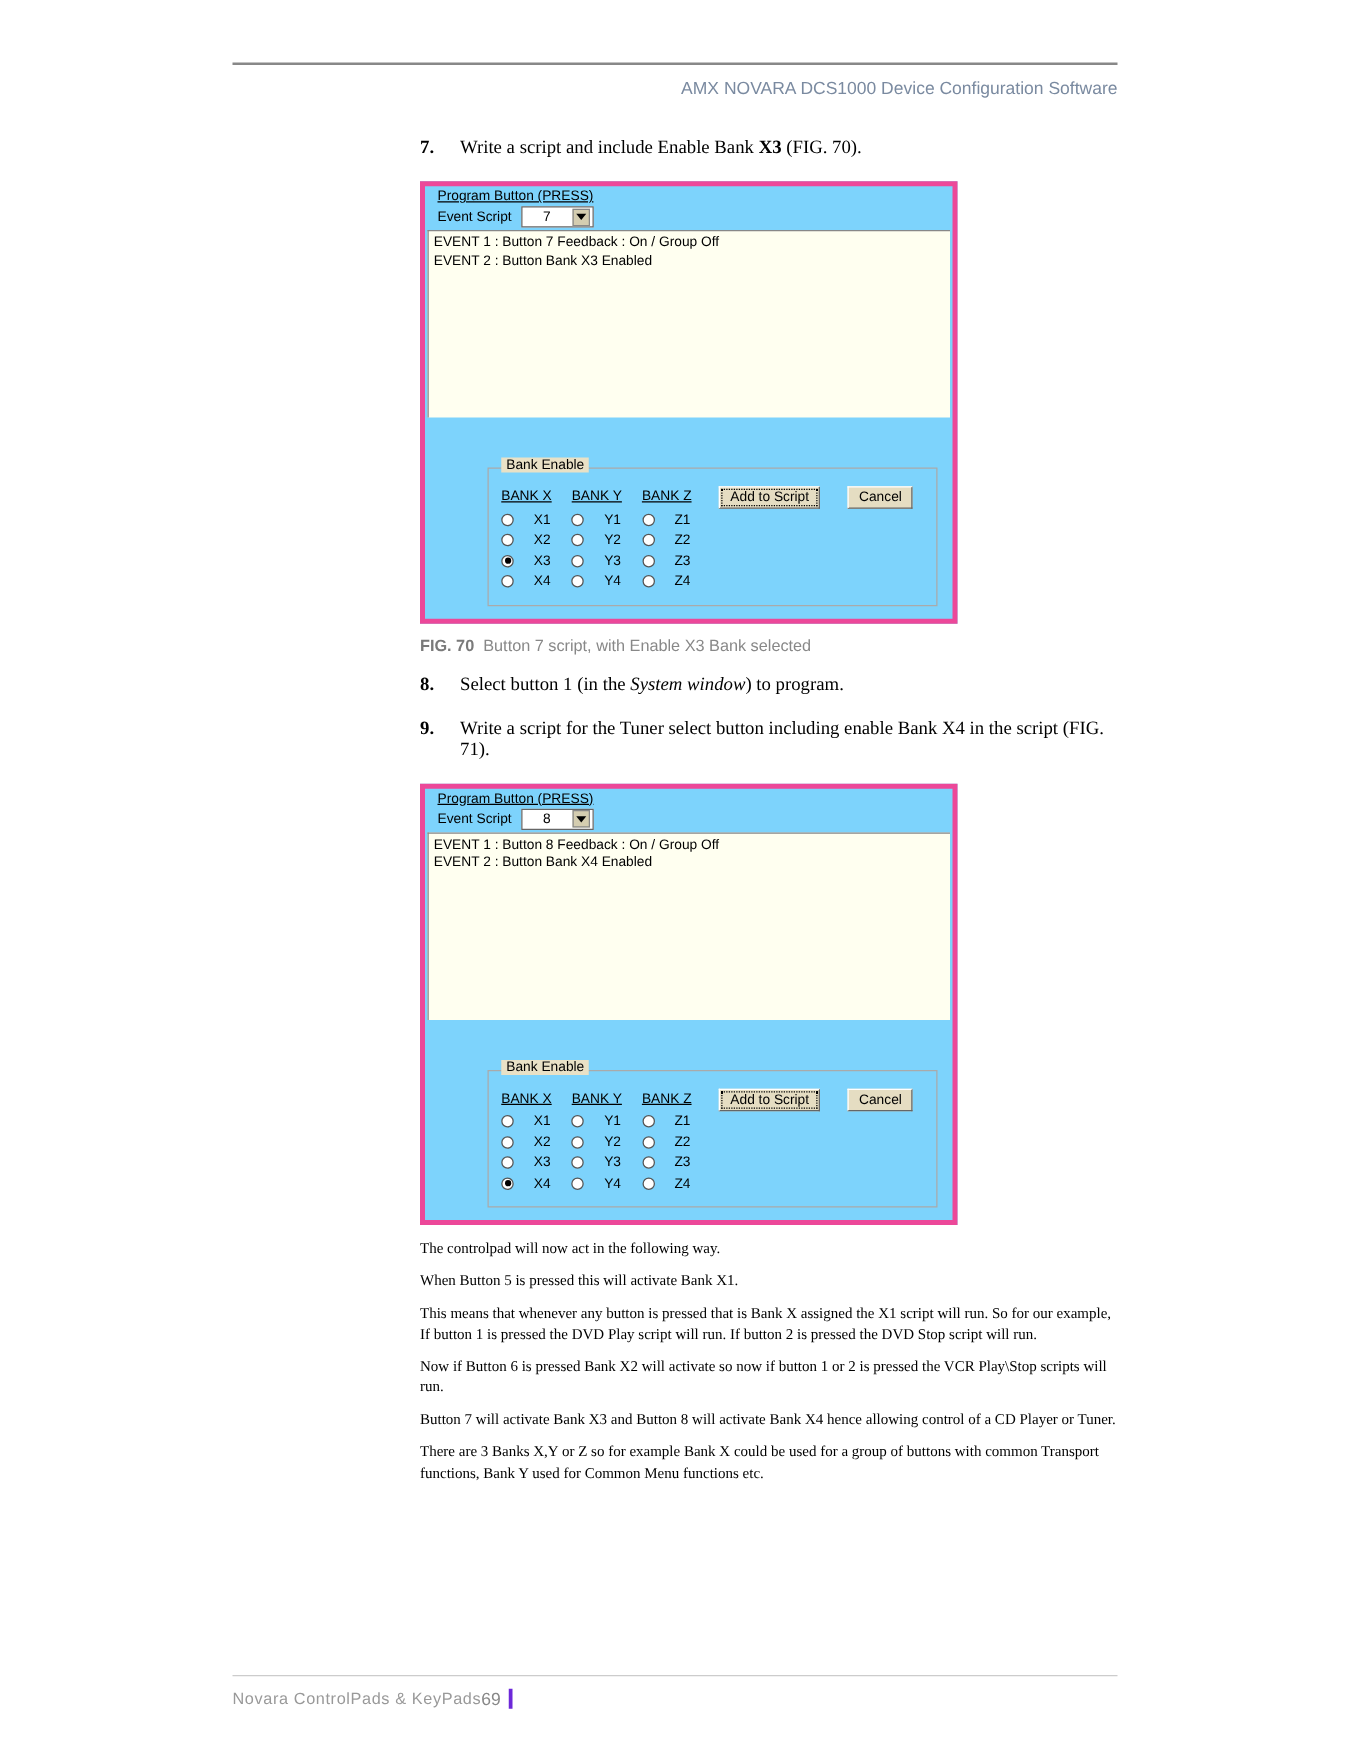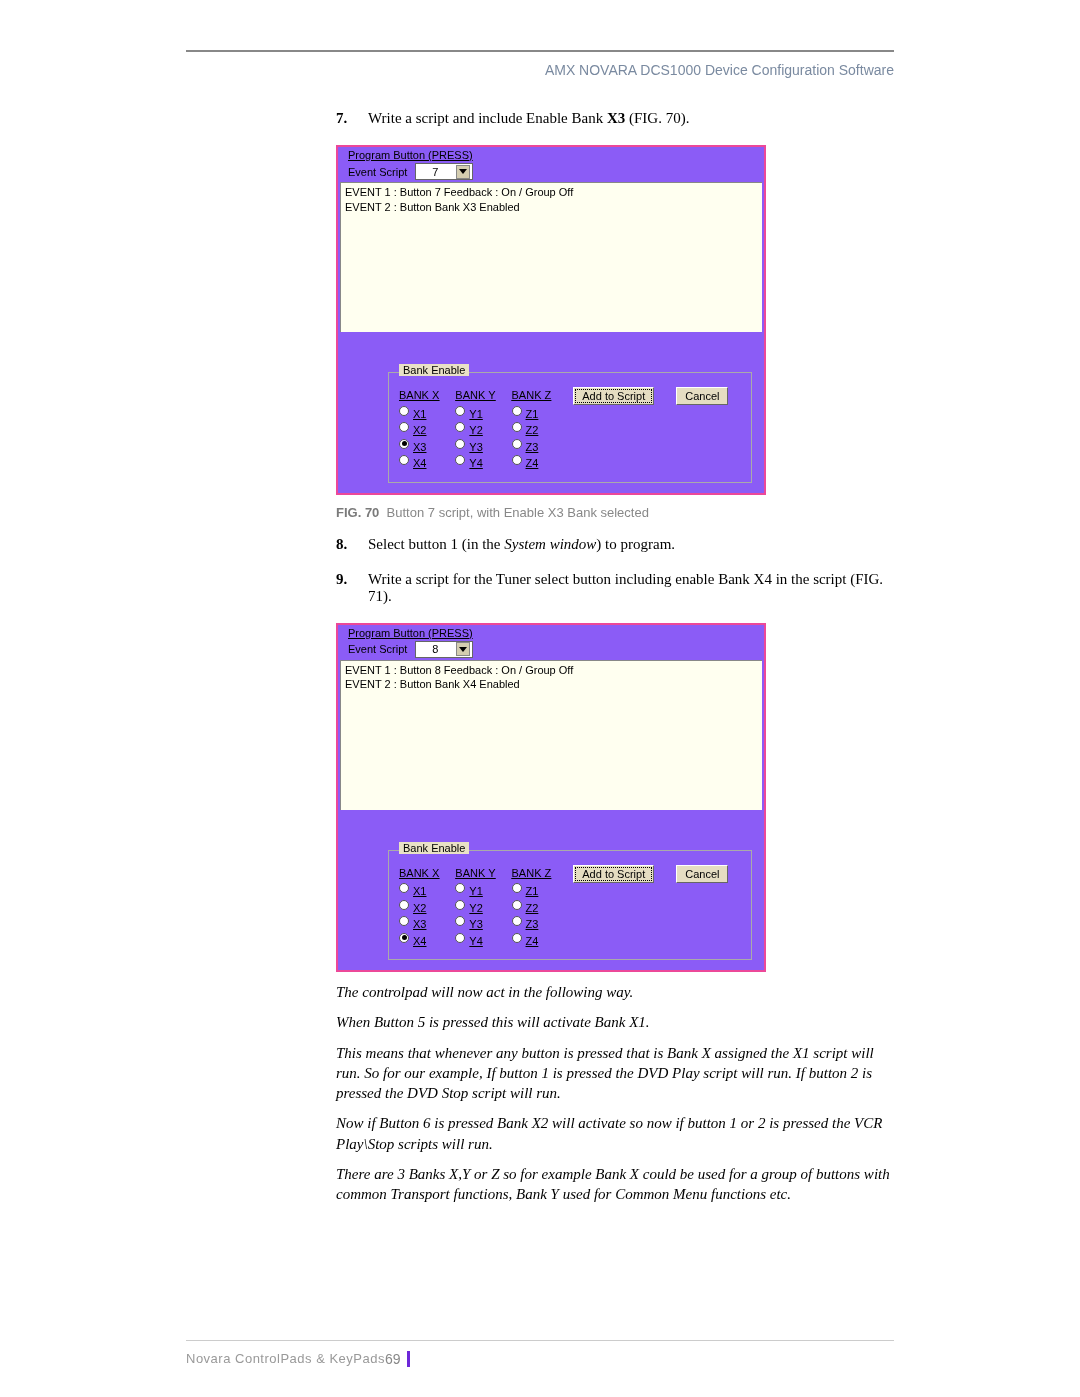--- a/index.html
+++ b/index.html
@@ -8,43 +8,43 @@
 .top-rule { border-top: 2px solid #888; margin-bottom: 6px; }
 .header-bar { color: #7a8aa0; font-family: Arial, sans-serif; font-size: 14px; text-align: right; padding: 4px 0 24px 0; }
 .content { padding-left: 150px; padding-right: 0; }
 .step-line { font-size: 15px; margin: 8px 0 18px 0; display: flex; gap: 12px; }
 .step-line .num { font-weight: bold; min-width: 20px; }
 .step-line .body b { font-weight: bold; }
 .step-line .body i { font-style: italic; }
 
 
 .fig-wrap { margin: 6px 0; }
-.shot { width: 430px; background: #8b5cf6; border: 2px solid #ec4899; position: relative; }
+.shot { width: 430px; background: #7dd3fc; border: 4px solid #ec4899; position: relative; }
 .prog-title { display: flex; justify-content: space-between; align-items: center; font-family: "MS Sans Serif", Arial, sans-serif; font-size: 11px; padding: 2px 4px 0 10px; color: #000; }
 .prog-title .titletext { text-decoration: underline; }
 .escript-row { display: flex; align-items: center; gap: 8px; padding: 2px 10px 2px 10px; font-family: "MS Sans Serif", Arial, sans-serif; font-size: 11px; }
 .esc-label { color: #000; }
 .esc-select { background: #fff; border: 1px solid #666; width: 58px; height: 17px; display: flex; align-items: center; justify-content: space-between; padding: 0 2px 0 16px; font-size: 11px; }
 .esc-select .arrow { width: 14px; height: 14px; background: #d4cdb0; border: 1px solid #888; display: flex; align-items: center; justify-content: center; }
 .esc-select .arrow::after { content: ""; border-left: 4px solid transparent; border-right: 4px solid transparent; border-top: 5px solid #000; }
 .script-area { background: #fffff0; height: 150px; margin: 0 2px; border-top: 1px solid #888; border-left: 1px solid #888; padding: 2px 4px; font-family: "MS Sans Serif", Arial, sans-serif; font-size: 11px; line-height: 1.35; }
 .bank-enable { border: 1px solid #aaa; margin: 40px 12px 10px 50px; position: relative; padding: 14px 10px 10px 10px; }
 .bank-enable .legend { position: absolute; top: -9px; left: 10px; background: #e9e1c6; padding: 0 4px; font-family: "MS Sans Serif", Arial, sans-serif; font-size: 11px; }
 .bank-row { display: flex; align-items: flex-start; gap: 16px; }
-.bank-col { font-family: "MS Sans Serif", Arial, sans-serif; font-size: 11px; line-height: 1.5; text-decoration: underline; }
+.bank-col { font-family: "MS Sans Serif", Arial, sans-serif; font-size: 11px; line-height: 1.5; }
 .bank-col .hdr { text-decoration: underline; display: block; margin-bottom: 2px; }
-.opt { display: flex; align-items: flex-start; gap: 4px; }
+.opt { display: flex; align-items: center; gap: 16px; }
 .rdot { width: 10px; height: 10px; border: 1px solid #555; border-radius: 50%; background: #fff; display: inline-flex; align-items: center; justify-content: center; }
 .rdot.sel::after { content: ""; width: 5px; height: 5px; background: #000; border-radius: 50%; }
 .btncol { display: flex; flex-direction: column; gap: 6px; justify-content: center; margin-left: 6px; }
 .winbtn { background: #e5ddc2; border-top: 1px solid #fff; border-left: 1px solid #fff; border-right: 1px solid #666; border-bottom: 1px solid #666; font-family: "MS Sans Serif", Arial, sans-serif; font-size: 11px; padding: 2px 8px; text-align: center; min-width: 52px; }
 .winbtn.dashed { outline: 1px dotted #000; outline-offset: -3px; }
 .fig-caption { font-family: Arial, sans-serif; font-size: 13px; color: #888; margin: 10px 0 16px 0; }
 .fig-caption .figlbl { font-weight: bold; color: #7a7a7a; }
-.para { font-size: 15px; line-height: 1.35; margin: 10px 0; font-style: italic; }
+.para { font-size: 12px; line-height: 1.35; margin: 10px 0; }
 .footer { position: absolute; bottom: 30px; left: 100px; right: 100px; display: flex; justify-content: flex-start; padding-top: 6px; }
 .footer-left { font-family: Arial, sans-serif; font-size: 13px; color: #999; letter-spacing: 0.5px; }
 .footer-right { font-family: Arial, sans-serif; font-size: 14px; color: #888; border-right: 3px solid #6d28d9; padding-right: 6px; }
 .footer-rule { position: absolute; bottom: 56px; left: 100px; right: 100px; border-top: 1px solid #ccc; }
 </style>
 </head>
 <body>
 
 <div class="page">
   <div class="top-rule"></div>
@@ -242,20 +242,21 @@
             </div>
           </div>
         </div>
       </div>
     </div>
 
     <p class="para">The controlpad will now act in the following way.</p>
     <p class="para">When Button 5 is pressed this will activate Bank X1.</p>
     <p class="para">This means that whenever any button is pressed that is Bank X assigned the X1 script will run. So for our example, If button 1 is pressed the DVD Play script will run. If button 2 is pressed the DVD Stop script will run.</p>
     <p class="para">Now if Button 6 is pressed Bank X2 will activate so now if button 1 or 2 is pressed the VCR Play\Stop scripts will run.</p>
+    <p class="para">Button 7 will activate Bank X3 and Button 8 will activate Bank X4 hence allowing control of a CD Player or Tuner.</p>
     <p class="para">There are 3 Banks X,Y or Z so for example Bank X could be used for a group of buttons with common Transport functions, Bank Y used for Common Menu functions etc.</p>
 
   </div>
 
   <div class="footer-rule"></div>
   <div class="footer">
     <span class="footer-left">Novara ControlPads   &amp; KeyPads</span>
     <span class="footer-right">69</span>
   </div>
 </div>

